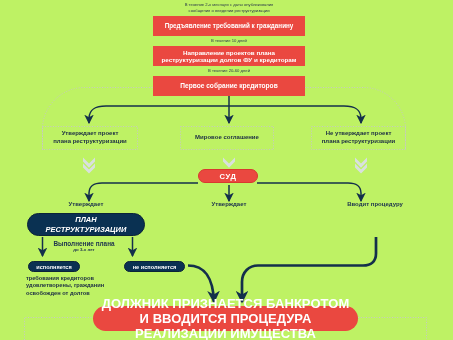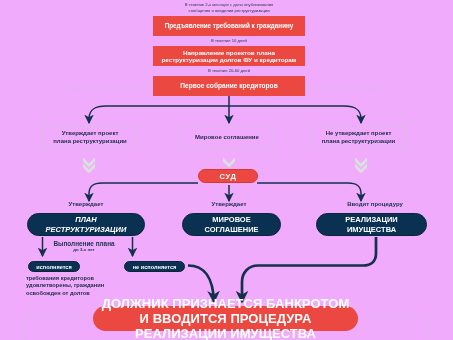--- a/index.html
+++ b/index.html
@@ -1,18 +1,18 @@
 <!DOCTYPE html>
 <html><head>
 <meta charset="utf-8">
 <style>
   html,body{margin:0;padding:0;background:#fff;}
   body{width:453px;height:340px;overflow:hidden;
        font-family:"Liberation Sans",sans-serif;}
-  #stage{position:relative;width:453px;height:340px;background:#f0abfc;}
+  #stage{position:relative;width:453px;height:340px;background:#bef264;}
   .abs{position:absolute;box-sizing:border-box;}
   svg.ovl{position:absolute;left:0;top:0;width:453px;height:340px;pointer-events:none;}
 
   .redbox{background:#ea4840;color:#fff;display:flex;align-items:center;justify-content:center;
           text-align:center;font-weight:700;line-height:1.18;white-space:pre-line;}
   .note{color:#2b3a4a;text-align:center;line-height:1.35;white-space:pre-line;
         font-size:4.2px;}
   .cell{color:#1b2c44;display:flex;align-items:center;justify-content:center;text-align:center;
         line-height:1.3;white-space:pre-line;font-weight:700;font-size:6px;
 }
@@ -84,24 +84,20 @@
 плана реструктуризации</div>
 
   <div class="abs pill" style="left:198px;top:169px;width:60px;height:14px;font-size:7.6px;letter-spacing:0.7px;background:#ea4840;border-color:#d9382f;">СУД</div>
 
   <div class="abs lbl" style="left:43px;top:201px;width:86px;font-size:6px;">Утверждает</div>
   <div class="abs lbl" style="left:186px;top:201px;width:86px;font-size:6px;">Утверждает</div>
   <div class="abs lbl" style="left:332px;top:201px;width:86px;font-size:6px;">Вводит процедуру</div>
 
   <div class="abs navy" style="left:27px;top:213px;width:118px;height:23px;border-radius:12px;font-size:7.5px;font-style:italic;">ПЛАН
 РЕСТРУКТУРИЗАЦИИ</div>
-  <div class="abs navy" style="left:182px;top:213px;width:99px;height:23px;border-radius:12px;font-size:7.5px;">МИРОВОЕ
-СОГЛАШЕНИЕ</div>
-  <div class="abs navy" style="left:316px;top:213px;width:111px;height:23px;border-radius:12px;font-size:7.5px;">РЕАЛИЗАЦИИ
-ИМУЩЕСТВА</div>
 
   <div class="abs lbl" style="left:36px;top:240px;width:96px;font-size:6.4px;">Выполнение плана</div>
   <div class="abs lbl" style="left:36px;top:247px;width:96px;font-size:4.4px;">до 3-х лет</div>
 
   <div class="abs pill" style="left:28px;top:261px;width:52px;height:11px;font-size:5.6px;">исполняется</div>
   <div class="abs pill" style="left:124px;top:261px;width:61px;height:11px;font-size:5.6px;">не исполняется</div>
 
   <div class="abs" style="left:26px;top:275px;width:120px;font-size:5.7px;font-weight:700;color:#1b2c44;line-height:1.3;white-space:pre-line;">требования кредиторов
 удовлетворены, гражданин
 освобожден от долгов</div>

